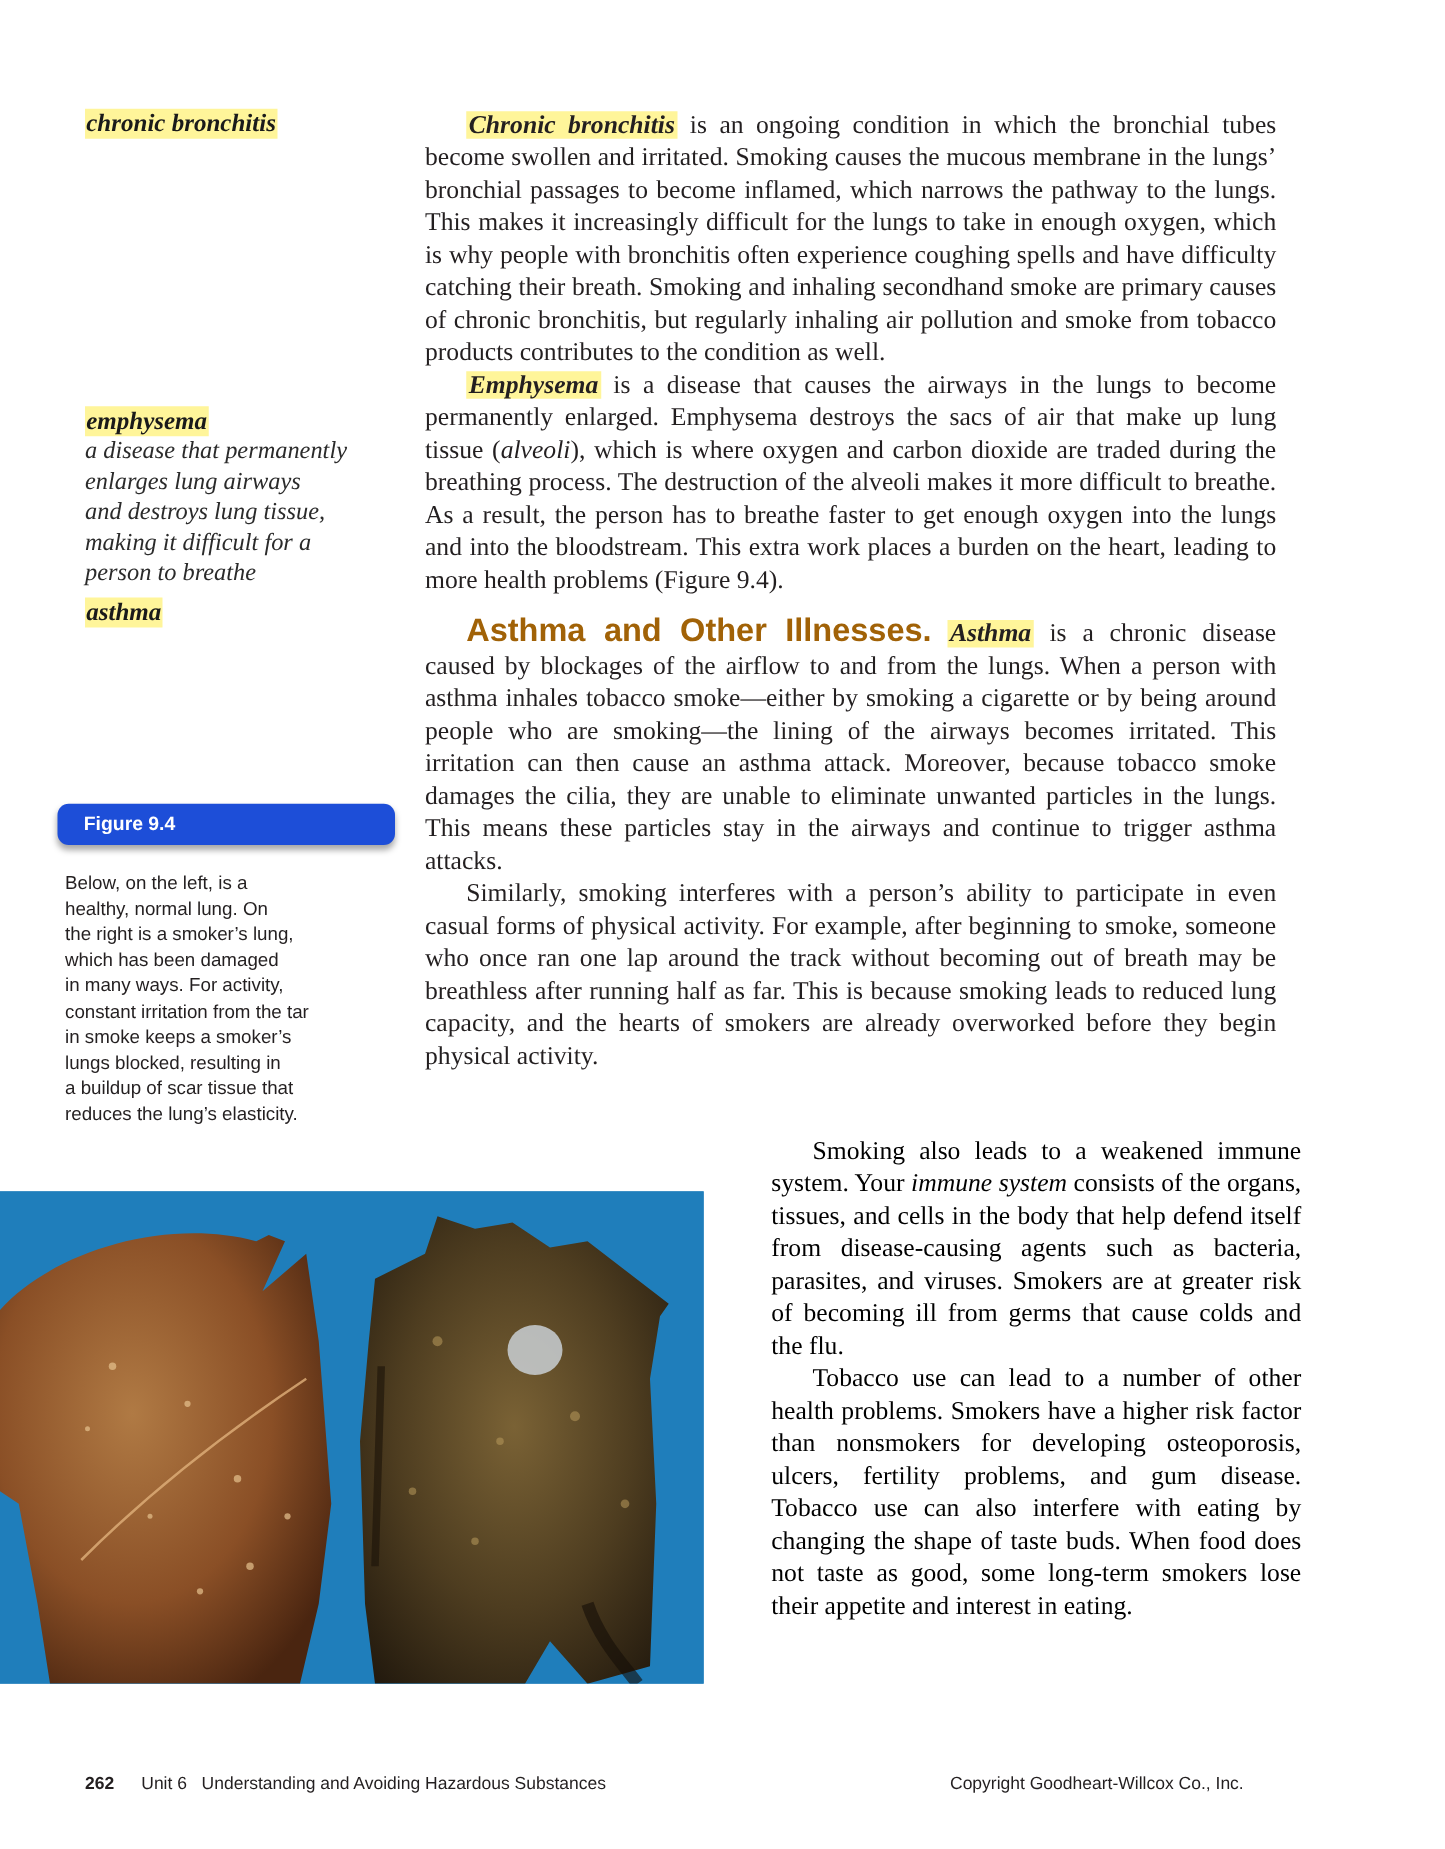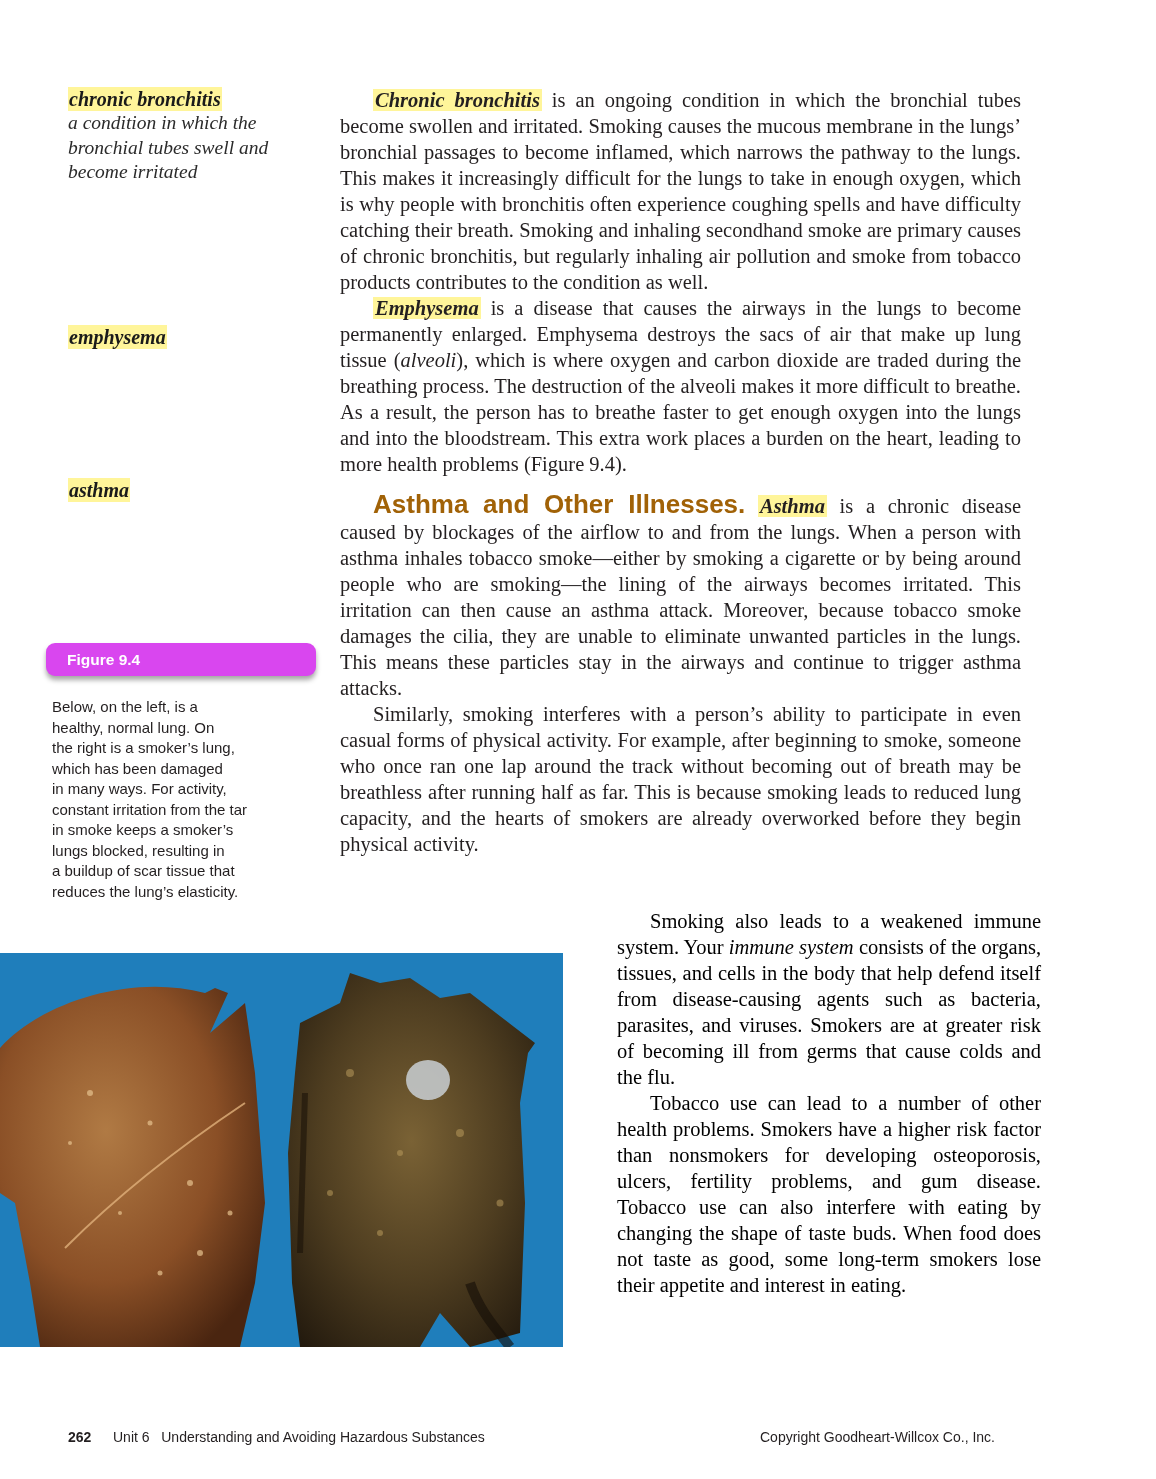--- a/index.html
+++ b/index.html
@@ -22,57 +22,59 @@
     font-size: 20.5px; line-height: 26px; text-align: justify; margin: 0;
     text-indent: 33px; hyphens: manual;
   }
   .term-hl { background: #fff59a; font-style: italic; font-weight: bold; padding: 0 2px; }
   .subhead { color: #a16207; font-weight: bold; font-size: 26px; margin-top: 40px; }
   .narrow { position: absolute; left: 617px; width: 424px; font-family: Liberation Serif, serif; }
 
   
   .fig-bar {
     position: absolute; left: 46px; top: 643px; width: 270px; height: 33px;
-    background: #d946ef; border-radius: 9px;
+    background: #1d4ed8; border-radius: 9px;
     box-shadow: 0 4px 5px rgba(0,0,0,0.35);
     color: #ffffff; font-weight: bold; font-size: 15.5px;
     display: flex; align-items: center; padding-left: 21px; box-sizing: border-box;
   }
   .fig-caption {
     position: absolute; left: 52px; top: 697px; width: 250px;
     font-size: 15px; line-height: 20.5px; color: #231f20;
   }
 
   
   .photo {
     position: absolute; left: 0; top: 953px; width: 563px; height: 394px;
     background: #1f7ebb; overflow: hidden;
   }
   .photo svg { display: block; }
 
   
-  .footer { position: absolute; top: 1418px; font-size: 14px; color: #231f20; margin-top: 11px; }
+  .footer { position: absolute; top: 1418px; font-size: 14px; color: #231f20; }
   .page-num { left: 68px; font-weight: bold; }
   .unit { left: 113px; }
   .copyright { left: 760px; }
 </style>
 </head>
 <body>
 
 <div class="glossary serif" style="top:87px;">
   <span class="gloss-term">chronic bronchitis</span>
-  <div class="gloss-def">
-    <div>a condition in which the</div>
-    <div>bronchial tubes swell and</div>
-    <div>become irritated</div>
-  </div>
 </div>
 
 <div class="glossary serif" style="top:325px;">
   <span class="gloss-term">emphysema</span>
+  <div class="gloss-def">
+    <div>a disease that permanently</div>
+    <div>enlarges lung airways</div>
+    <div>and destroys lung tissue,</div>
+    <div>making it difficult for a</div>
+    <div>person to breathe</div>
+  </div>
 </div>
 
 <div class="glossary serif" style="top:478px;">
   <span class="gloss-term">asthma</span>
 </div>
 
 <div class="fig-bar sans">
   <span>Figure 9.4</span>
 </div>
 <div class="fig-caption sans">

